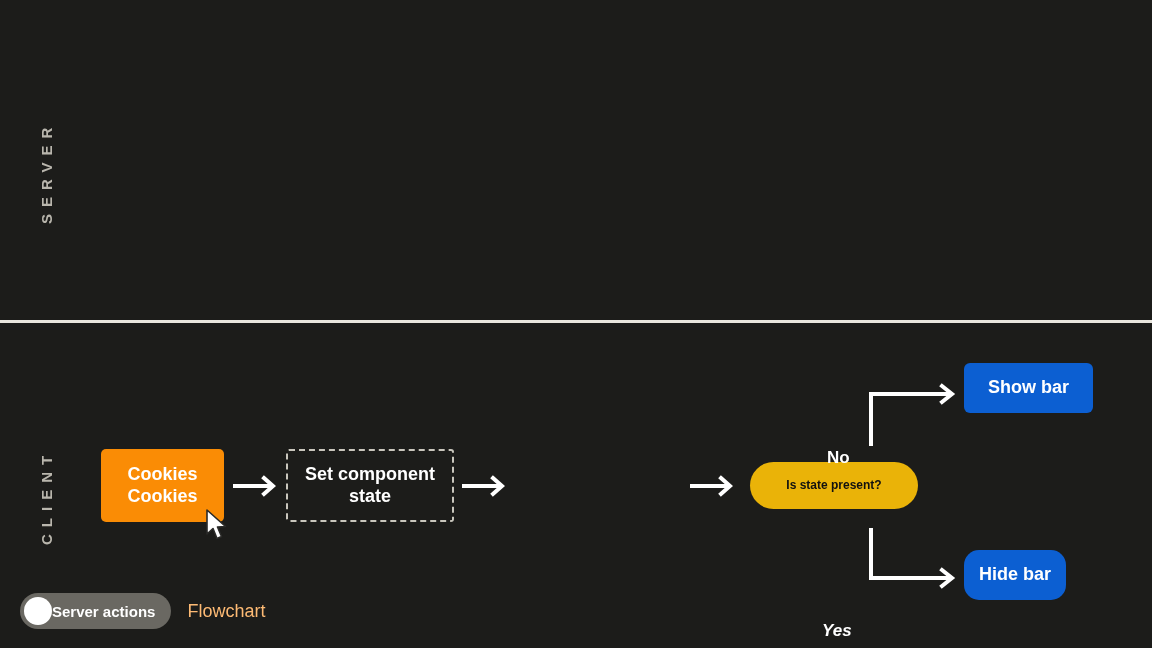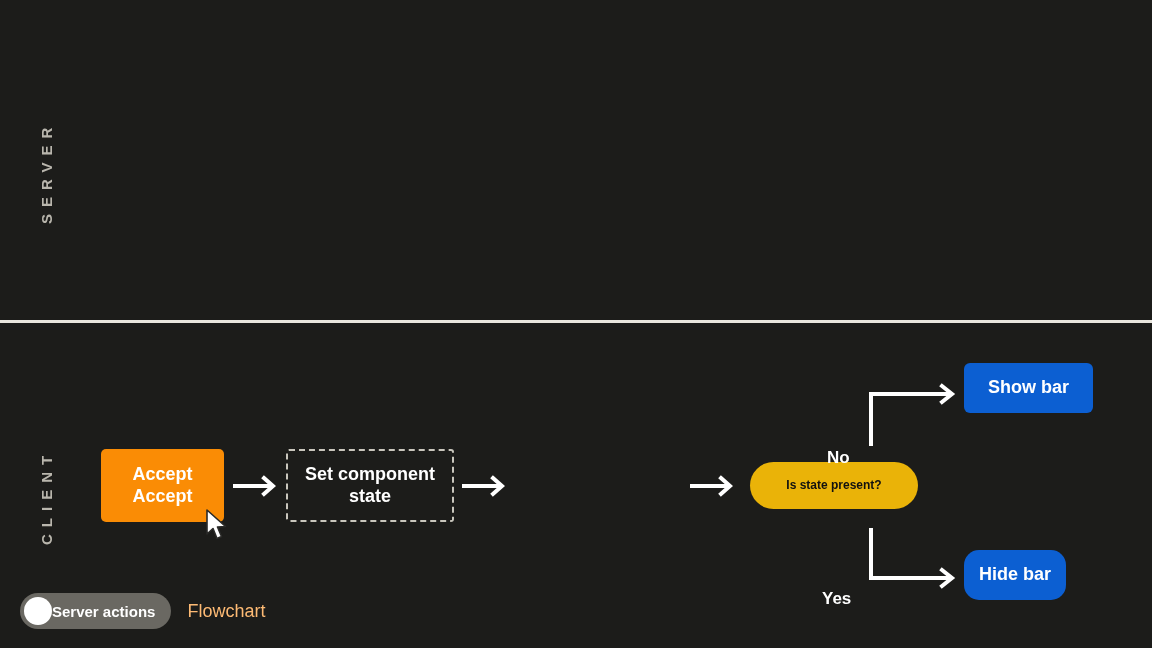--- a/index.html
+++ b/index.html
@@ -148,21 +148,21 @@
   #elbow-yes { left: 866px; top: 528px; }
 
   .branch-label {
     position: absolute;
     color: #ffffff;
     font-size: 17px;
     font-weight: 700;
     margin-top: 45px;
   }
   #branch-label-no { left: 827px; top: 403px; }
-  #branch-label-yes { left: 822px; top: 544px; }
+  #branch-label-yes { left: 822px; top: 576px; font-style: italic; }
 
   
   #mouse-cursor {
     position: absolute;
     left: 205px;
     top: 509px;
     width: 26px;
     height: 34px;
   }
   #mouse-cursor svg { display: block; }
@@ -207,21 +207,21 @@
 </head>
 <body>
 
 <div id="stage">
 
   <div class="lane-divider"></div>
 
   <div class="lane-label" id="lane-label-server">SERVER</div>
   <div class="lane-label" id="lane-label-client">CLIENT</div>
 
-  <div class="node node-accept">Accept Accept</div>
+  <div class="node node-accept">Cookies Cookies</div>
 
   <div class="arrow-h" id="arrow-accept-setstate">
     <svg width="48" height="26" viewBox="0 0 48 26" aria-hidden="true">
       <path d="M2 13 H38" stroke="#ffffff" stroke-width="4" fill="none" stroke-linecap="square"></path>
       <path d="M31 5 L40 13 L31 21" stroke="#ffffff" stroke-width="4" fill="none" stroke-linecap="square" stroke-linejoin="miter"></path>
     </svg>
   </div>
 
   <div class="node node-dashed node-setstate">Set component state</div>
 

